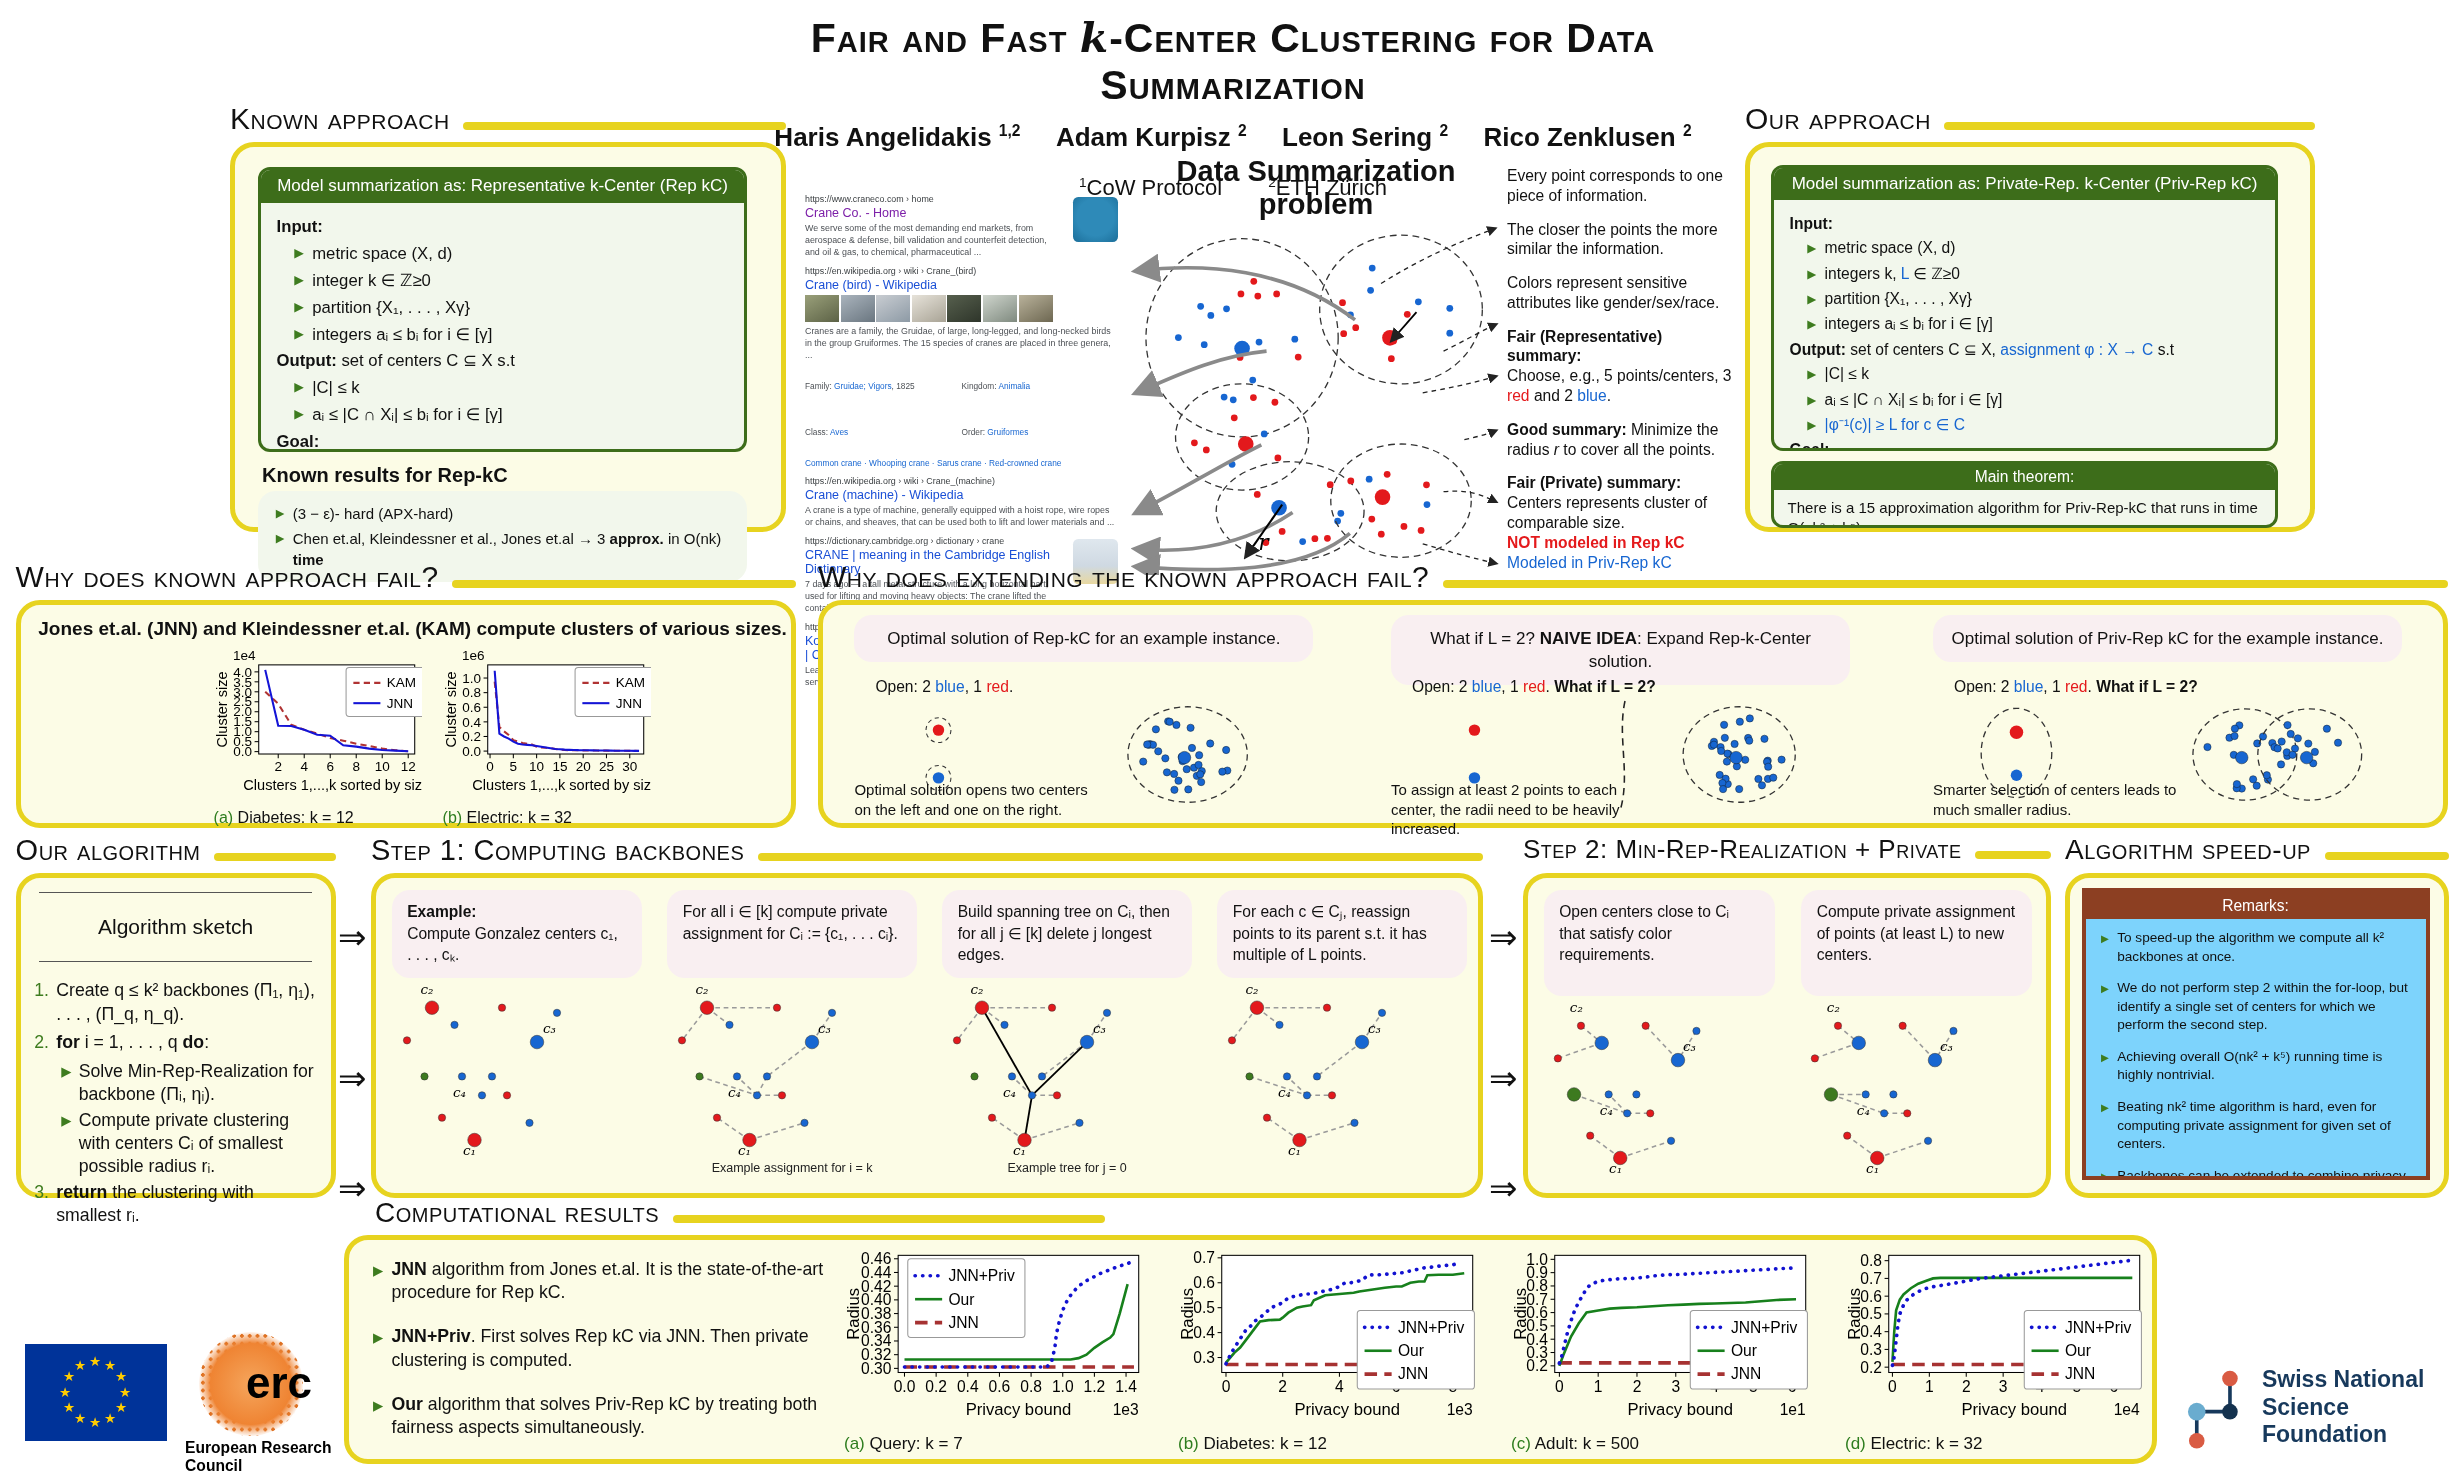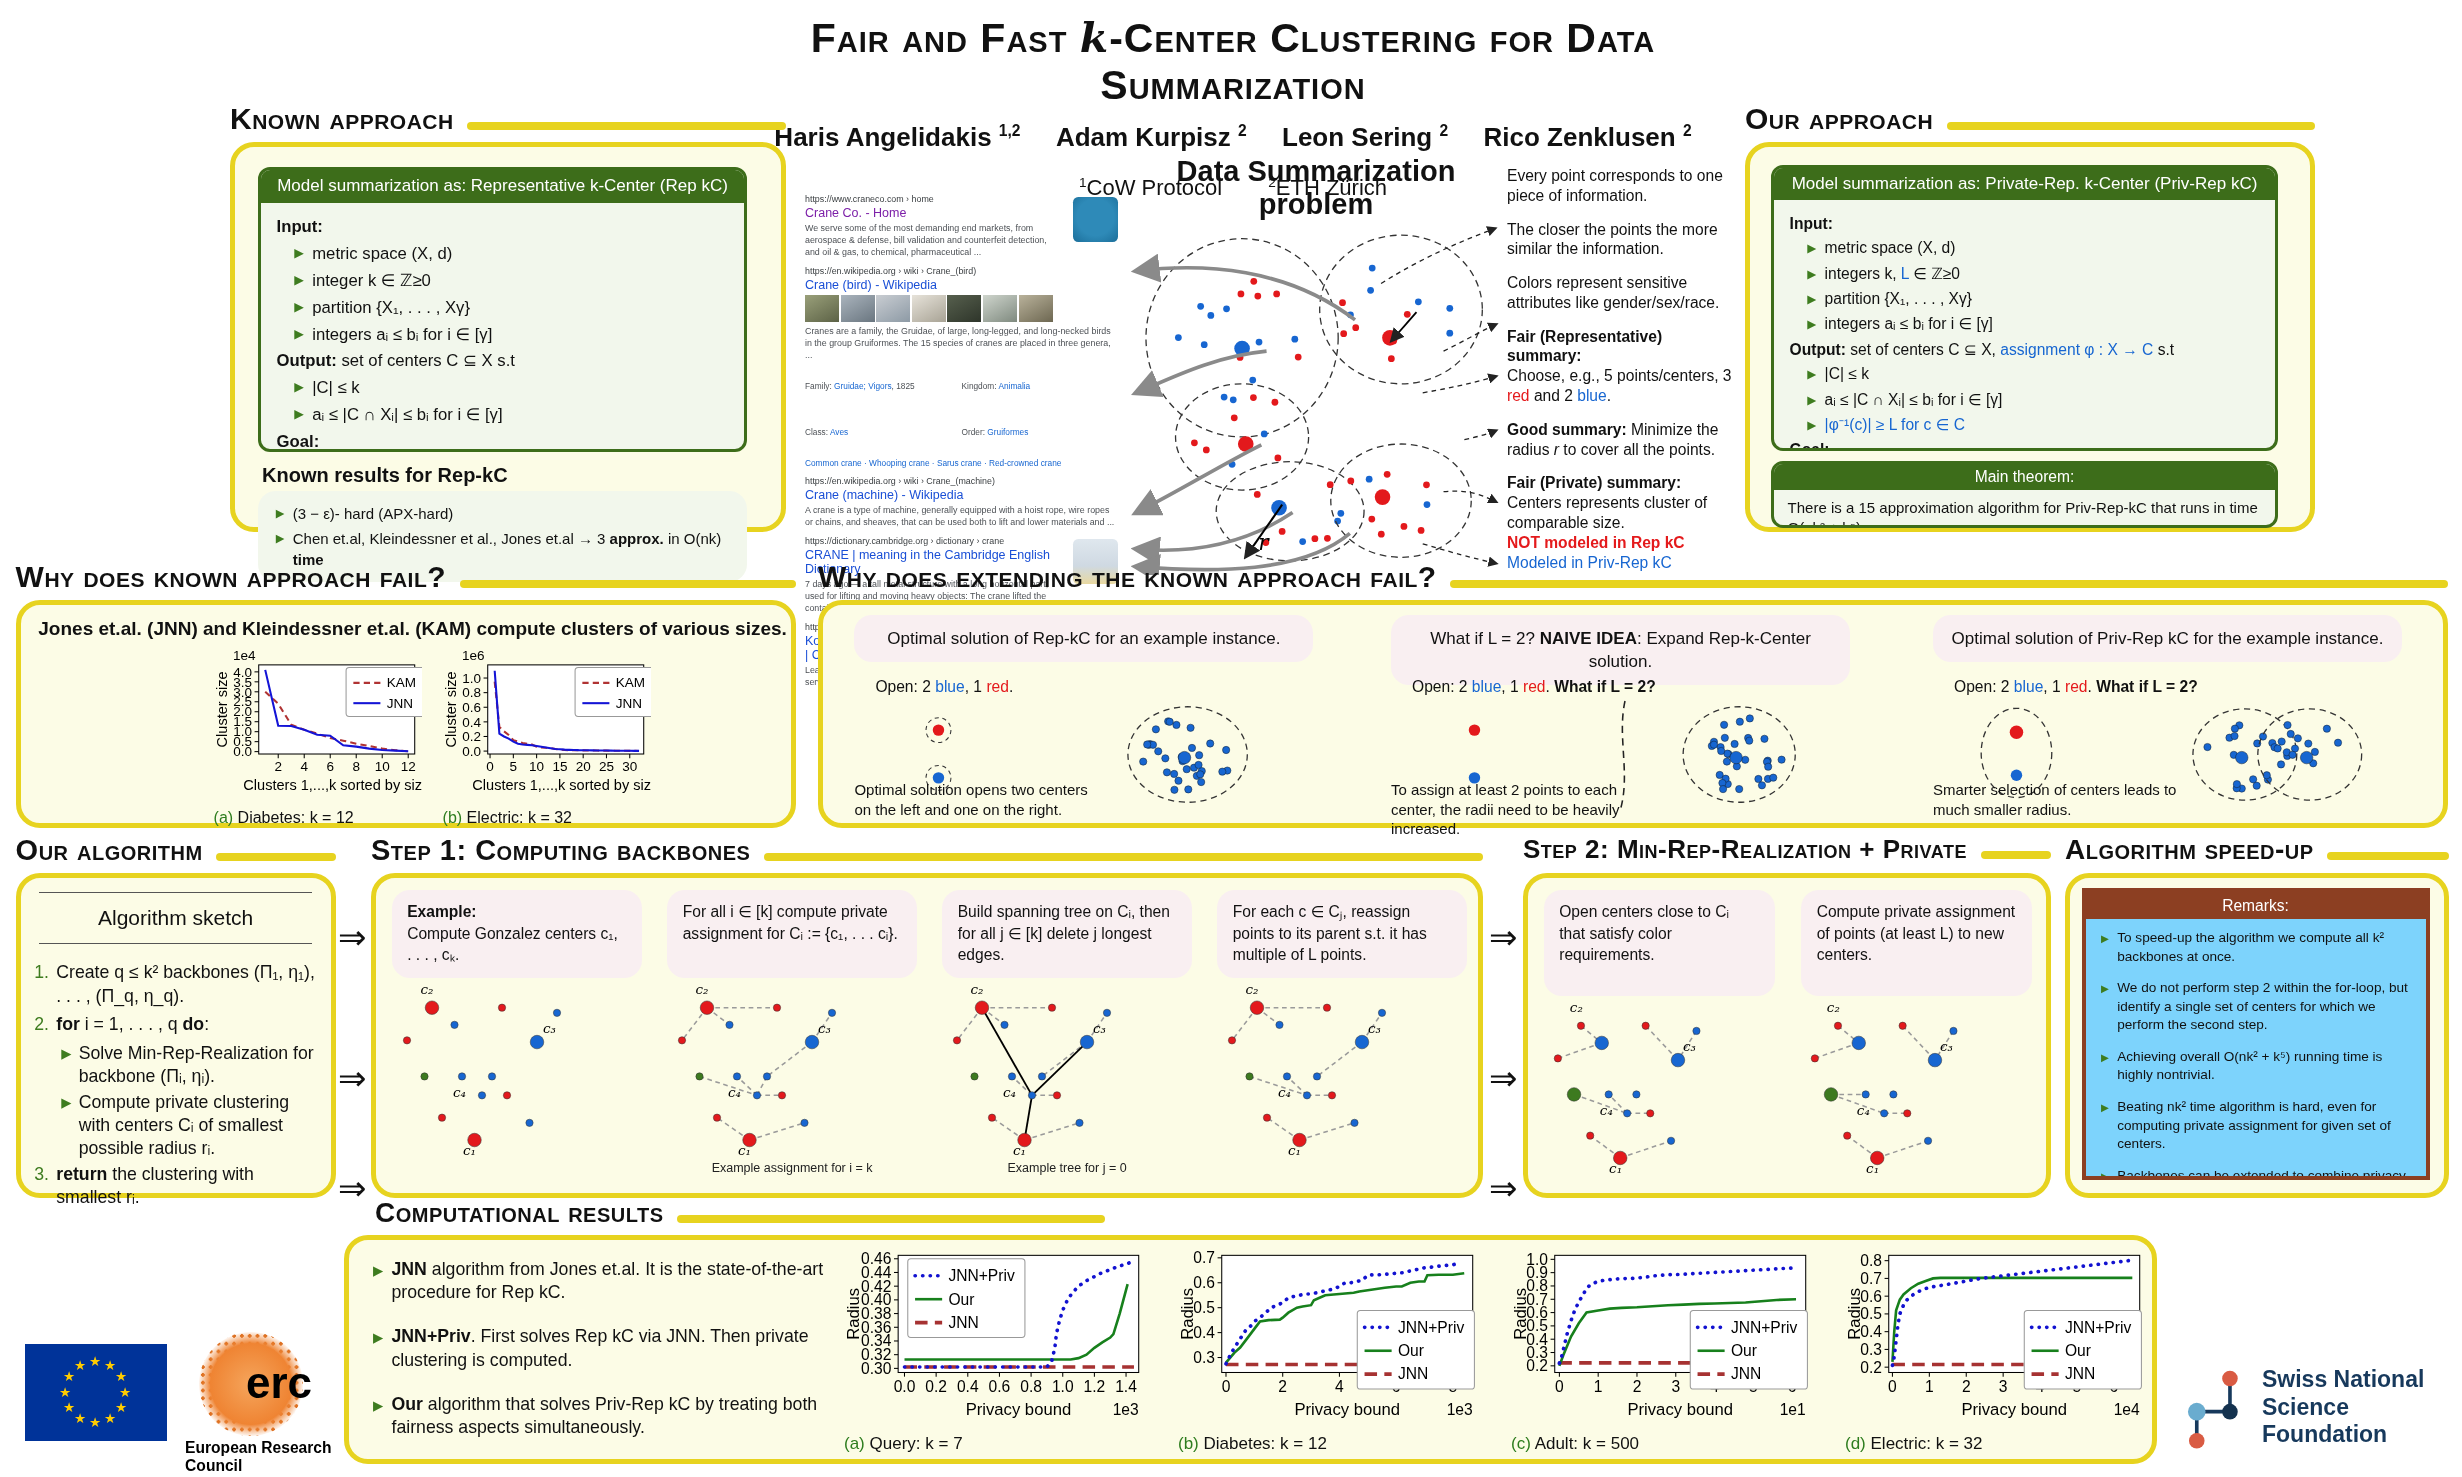--- a/index.html
+++ b/index.html
@@ -3,21 +3,21 @@
 <meta charset="utf-8">
 <style>
   *{box-sizing:border-box;margin:0;padding:0}
   html,body{background:#ffffff}
   #poster{position:relative;width:2462px;height:1477px;background:#fff;
           font-family:"Liberation Sans",sans-serif;color:#111;overflow:hidden}
   svg{font-family:"Liberation Sans",sans-serif}
   .abs{position:absolute}
   
   .sec-head{display:flex;align-items:flex-end;gap:13.6px;white-space:nowrap}
-  .sec-head .sh-text{font-weight:bold;font-variant:small-caps;font-size:30px;letter-spacing:0.5px}
+  .sec-head .sh-text{font-weight:normal;font-variant:small-caps;font-size:30px;letter-spacing:0.5px}
   .sec-head .rule{flex:1;height:7.8px;background:#e7d31f;border-radius:4.2px;margin-bottom:6.3px}
   
   .ybox{position:absolute;background:#fcfce6;border:5.7px solid #e7d31f;border-radius:24px}
   
   .defbox{position:absolute;background:#f2f7ec;border:3.1px solid #3d6d1a;border-radius:12px;overflow:hidden}
   .dhead{background:#3d6d1a;color:#fff;text-align:center;font-size:17px;padding:6.3px 4.2px}
   .dbody{padding:12.5px 15.6px;line-height:1.42}
   .lbl{font-weight:bold}
   .brow{display:flex;align-items:flex-start;gap:8.3px;margin:3.1px 0 3.1px 17.7px}
   .brow .tri{color:#3e7c1f;font-size:0.75em;line-height:1.9}
@@ -62,21 +62,21 @@
   .slinks{font-size:8.3px;margin-top:3.1px}
   .thumb-craneco{background:radial-gradient(circle at 50% 45%,#2e8ab8 0%,#2e8ab8 55%,#1b6e99 100%)}
   .thumb-tower{background:linear-gradient(180deg,#dfe7ee 0%,#cfd9e2 60%,#e8d8a0 100%)}
   .thumb-workers{background:linear-gradient(150deg,#5a4a3a,#2c2620 70%,#c8742a)}
   
   .annot{font-size:15.6px;line-height:1.28;margin-bottom:13.6px}
   
   #ds-title{font-weight:bold;font-size:29px;text-align:center}
   
   .sketch-title{border-top:1.6px solid #555;border-bottom:1.6px solid #555;text-align:center;
-    font-size:21px;padding:13px 0;margin:0 5.2px}
+    font-size:21px;padding:22px 0;margin:0 5.2px}
   .numlist{font-size:17.7px;line-height:1.32;margin-top:17.7px}
   .numlist .n{color:#3e7c1f}
   .nrow{display:flex;gap:7.3px;margin-bottom:5.2px}
   .subrow{display:flex;gap:7.3px;margin:2.1px 0 2.1px 27px}
   .subrow .tri{color:#3e7c1f;font-size:0.75em;line-height:1.8}
   
   .imp{position:absolute;font-size:34px;color:#111}
   
   .chart-cap{text-align:left;font-size:17px;margin-top:11px}
   .cap-tag{color:#2e7d1e}

